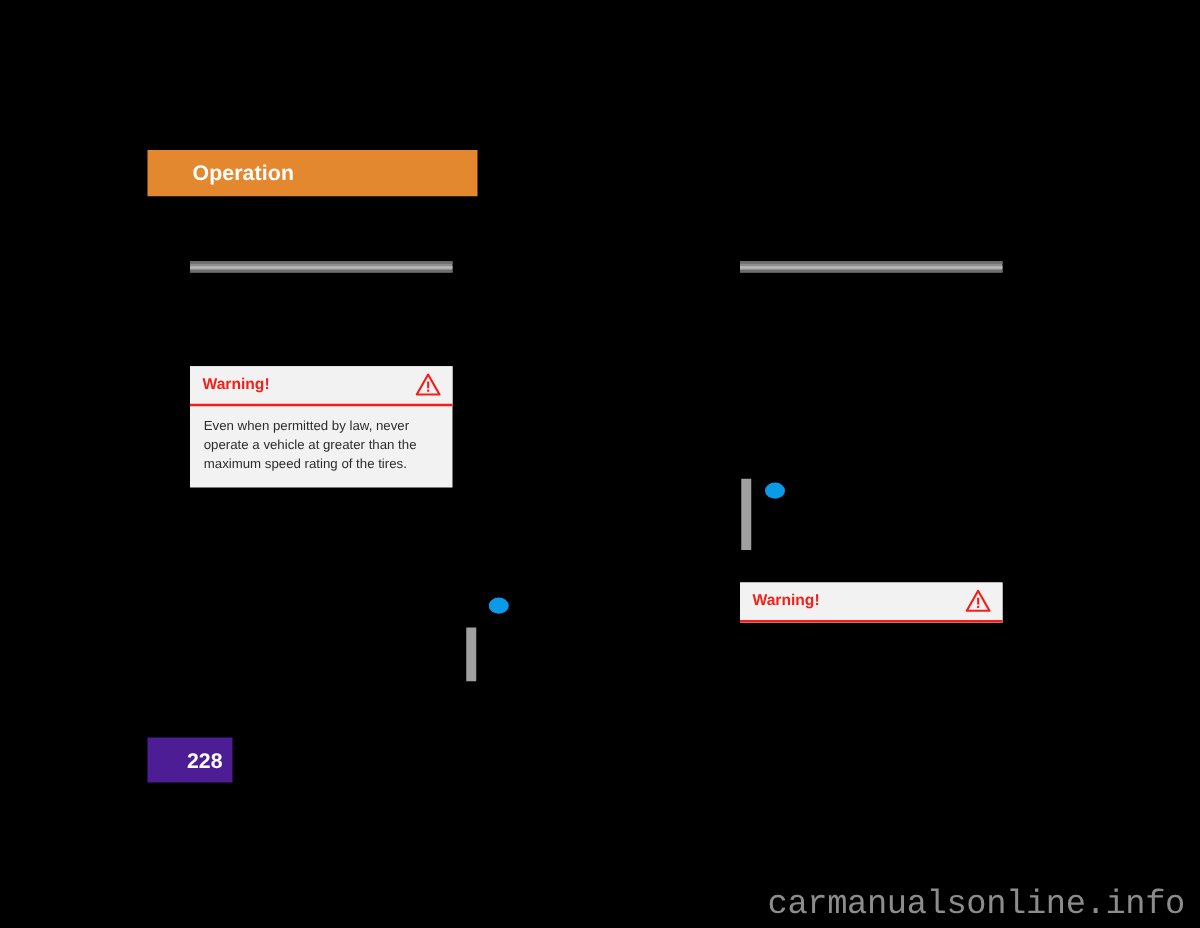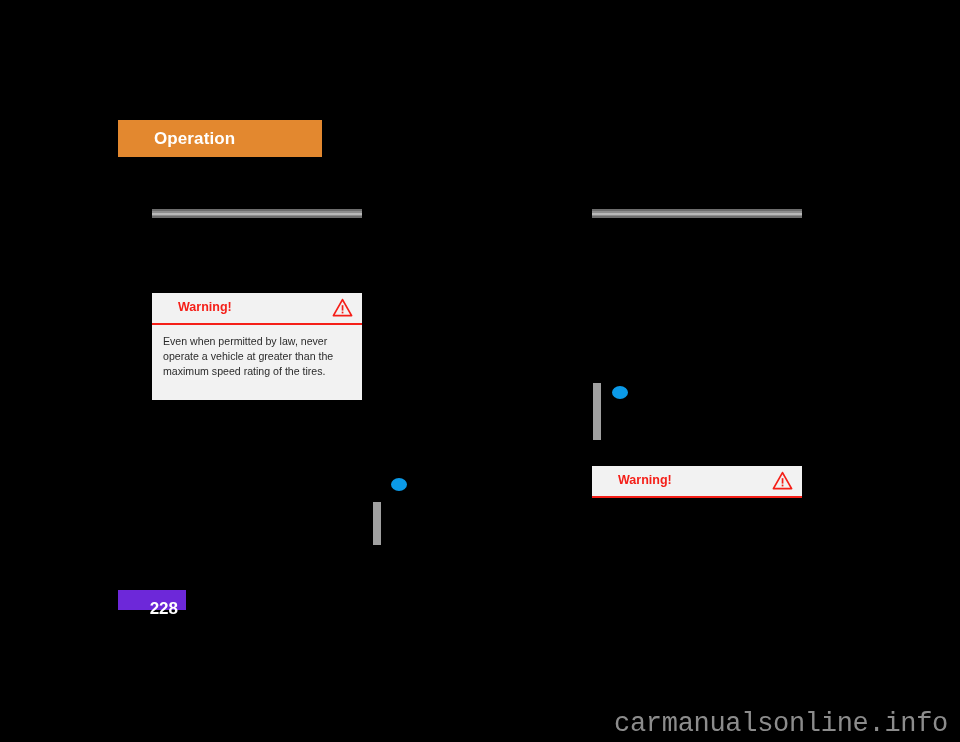--- a/index.html
+++ b/index.html
@@ -20,21 +20,21 @@
     position: absolute;
     inset: 0;
     background: #000000;
   }
 
   
   .section-header {
     position: absolute;
     left: 118px;
     top: 120px;
-    width: 204px;
+    width: 264px;
     height: 37px;
     background: #e3882f;
   }
   .section-header-label {
     position: absolute;
     left: 36px;
     top: 9px;
     font-size: 17px;
     font-weight: bold;
     color: #ffffff;
@@ -74,31 +74,30 @@
     background: #f2f2f2;
     border-bottom: 2px solid #f51f18;
   }
   .warning-title {
     position: absolute;
     left: 10px;
     top: 7px;
     color: #f51f18;
     font-size: 12.5px;
     font-weight: bold;
-    margin-left: 16px;
   }
   .warning-icon {
     position: absolute;
     right: 9px;
     top: 5px;
     width: 21px;
     height: 19px;
   }
   .warning-body {
-    padding: 9px 11px 21px 11px;
+    padding: 9px 11px 11px 11px;
   }
   .warning-body p {
     margin: 0 0 9px 0;
     font-size: 10.6px;
     line-height: 15px;
     color: #2b2b2b;
   }
   .warning-body p:last-child { margin-bottom: 0; }
 
   .warning-box.left  { left: 152px; top: 293px; width: 210px; }
@@ -121,22 +120,22 @@
   .marker-dot.left-col  { left: 391px; top: 478px; }
   .marker-bar.right-col { left: 593px; top: 383px; height: 57px; }
   .marker-dot.right-col { left: 612px; top: 386px; }
 
   
   .page-number-chip {
     position: absolute;
     left: 118px;
     top: 590px;
     width: 68px;
-    height: 20px;
-    background: #6d28d9;
+    height: 36px;
+    background: #4c1d95;
   }
   .page-number-chip span {
     position: absolute;
     right: 8px;
     top: 9px;
     font-size: 17px;
     font-weight: bold;
     color: #ffffff;
   }
 

